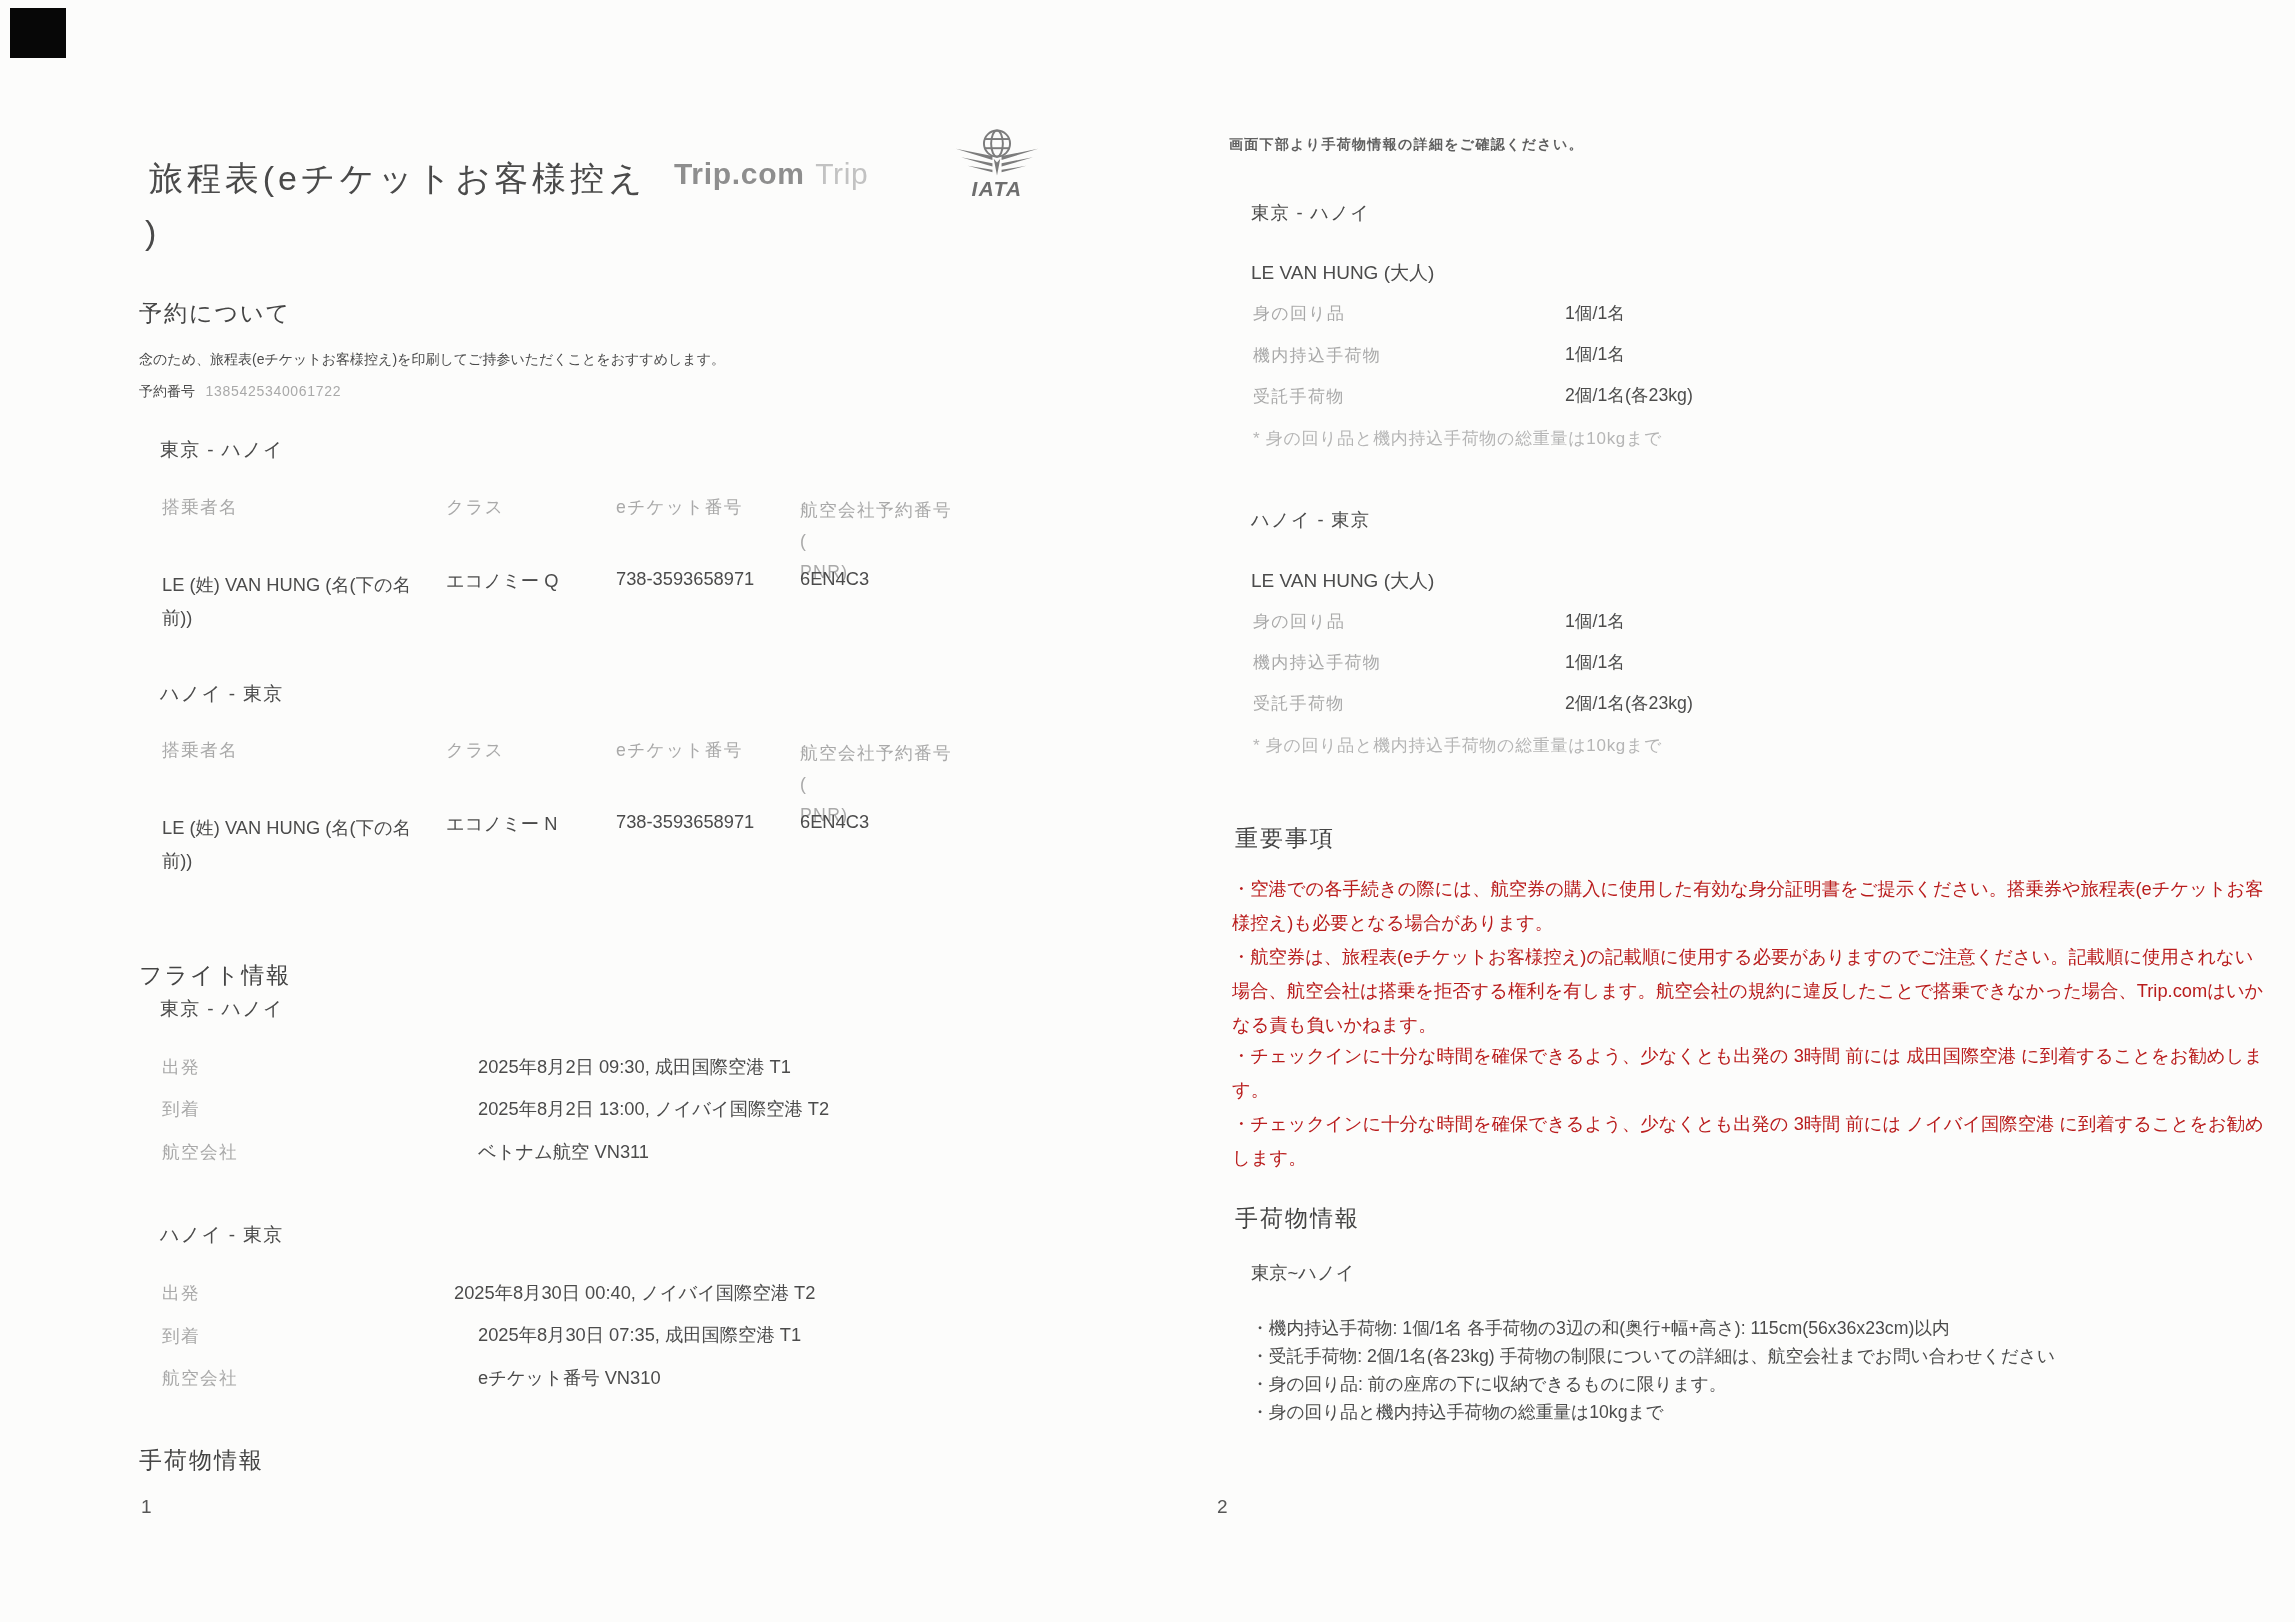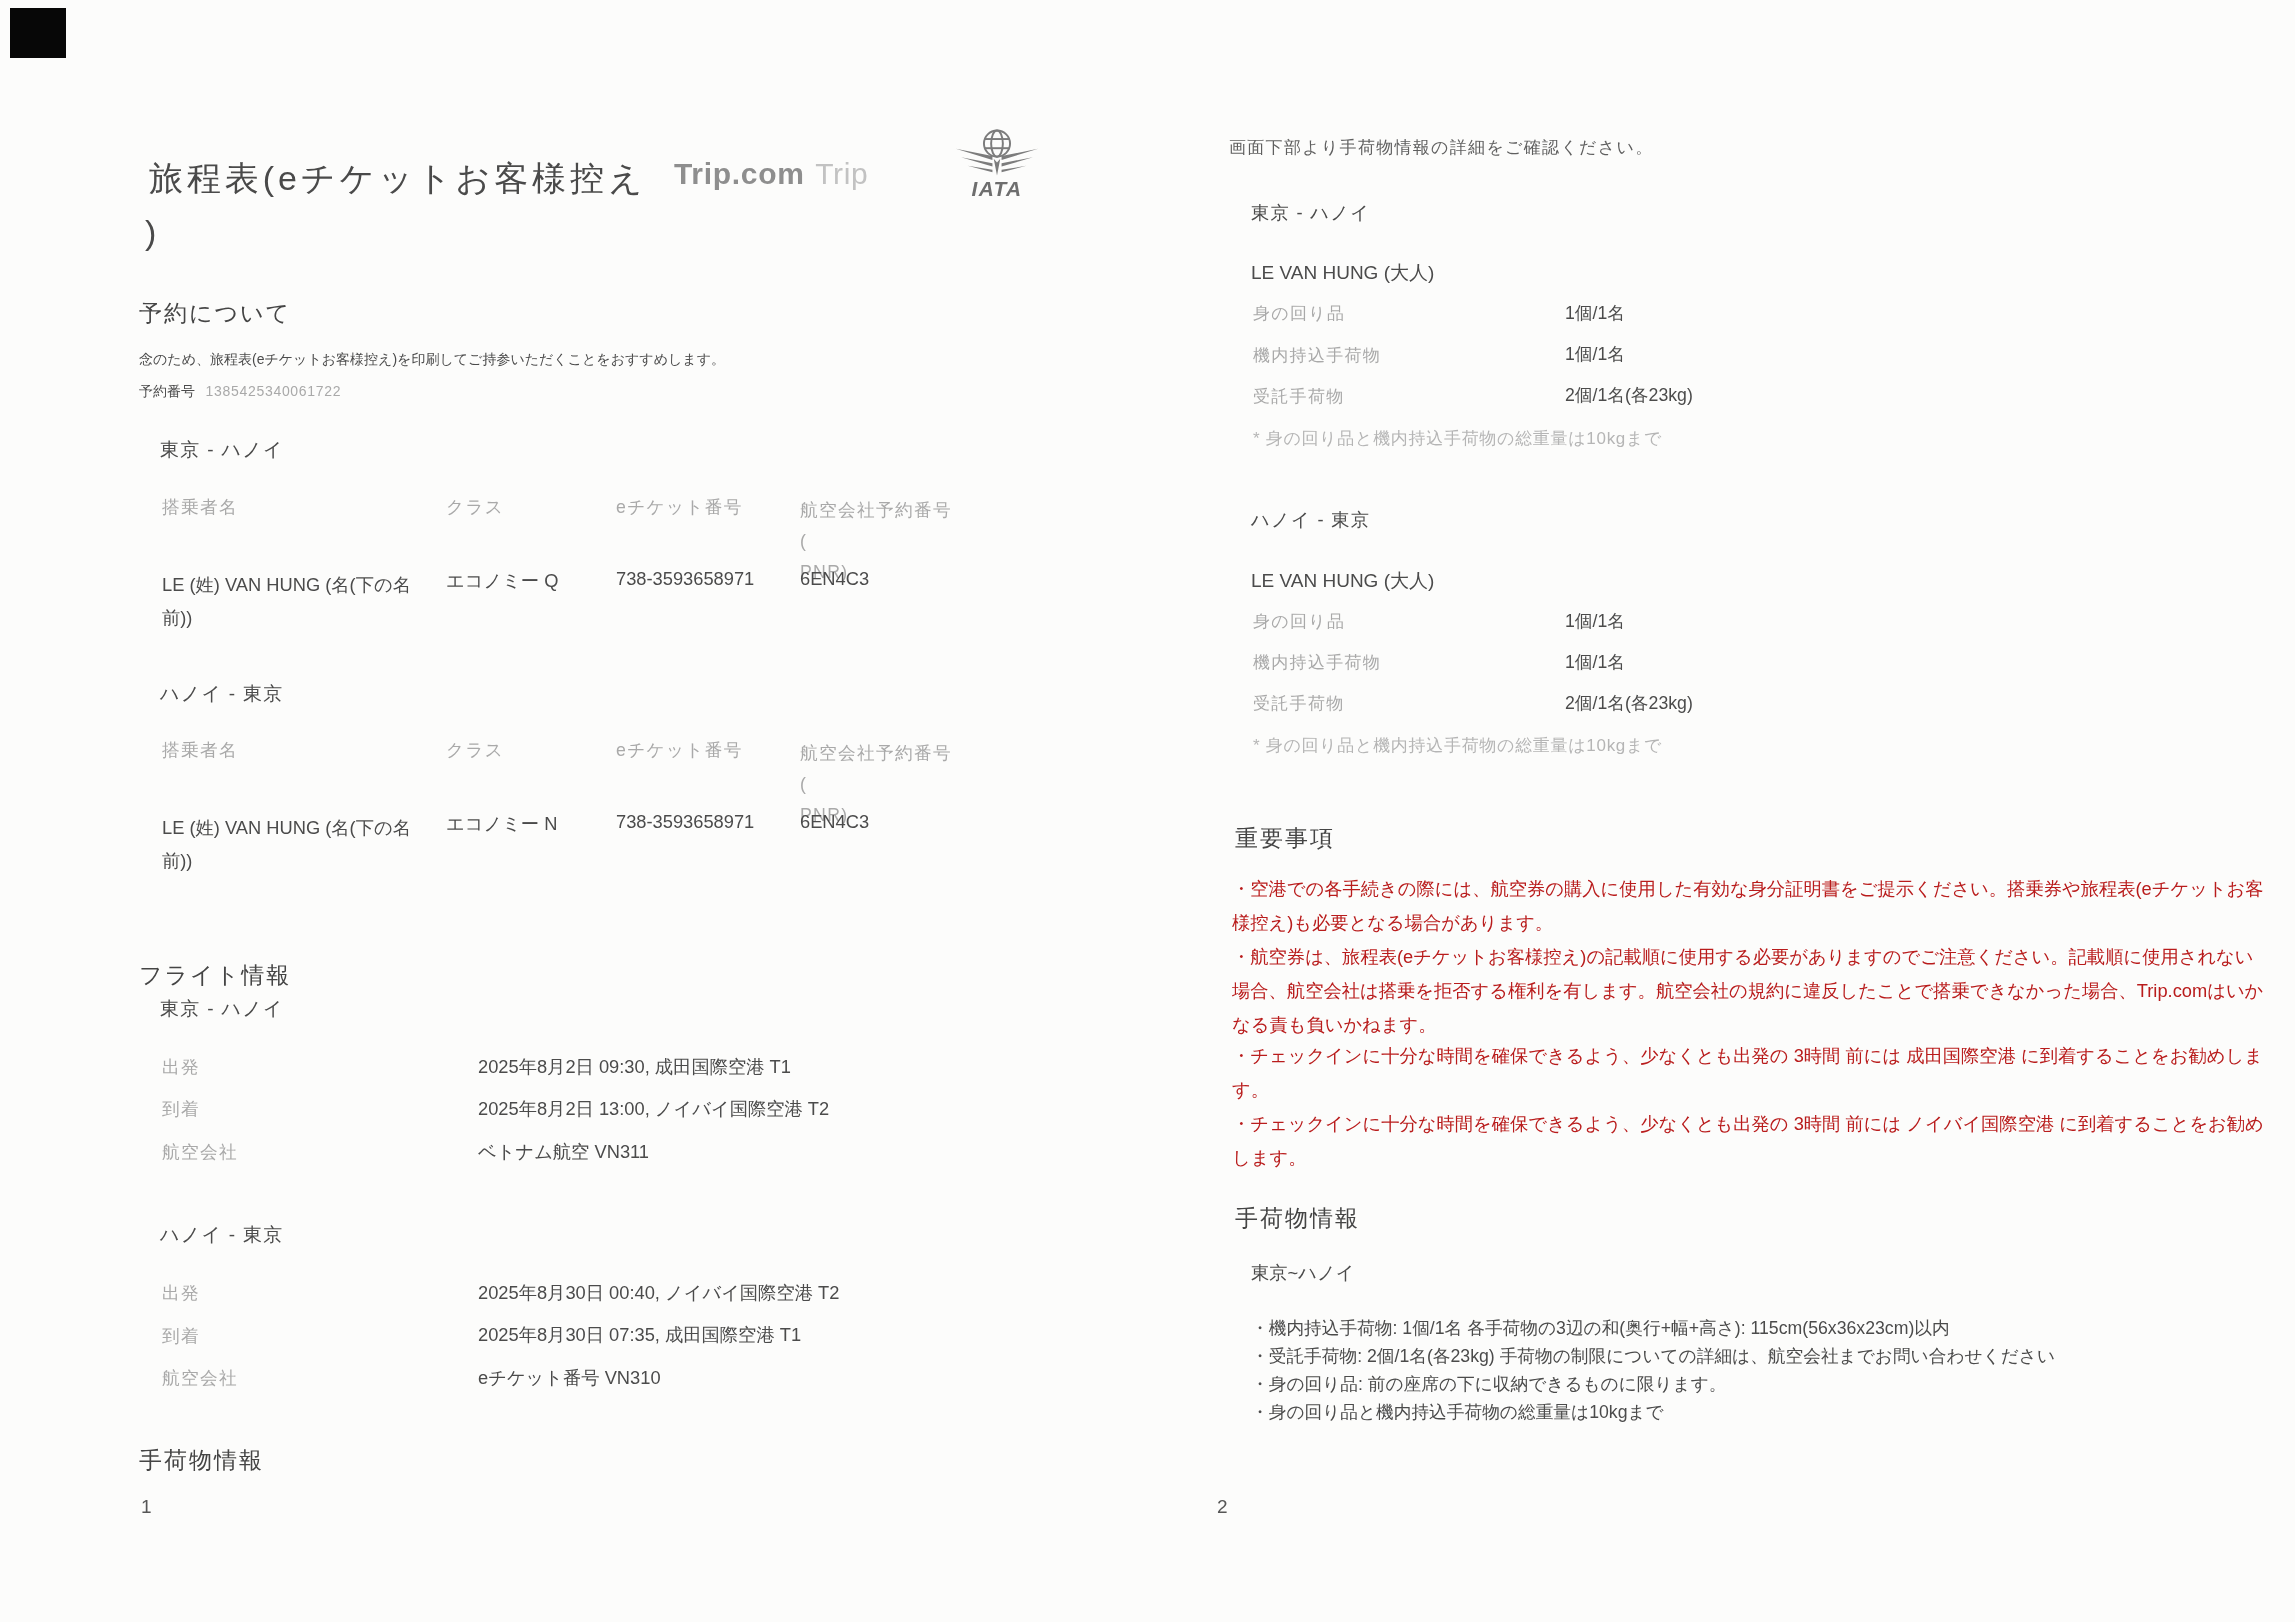--- a/index.html
+++ b/index.html
@@ -58,28 +58,28 @@
   .p1-t1-cabin{left:446px;top:811px;}
   .p1-t1-ticket{left:616px;top:811px;}
   .p1-t1-pnr{left:800px;top:811px;}
 
   .p1-h-flight{left:139px;top:928px;margin-top:32px;}
   .p1-f0-route{left:160px;top:996px;}
   .p1-f0-l0{left:162px;top:1055px;} .p1-f0-v0{left:478px;top:1054px;}
   .p1-f0-l1{left:162px;top:1097px;} .p1-f0-v1{left:478px;top:1096px;}
   .p1-f0-l2{left:162px;top:1140px;} .p1-f0-v2{left:478px;top:1139px;}
   .p1-f1-route{left:160px;top:1222px;}
-  .p1-f1-l0{left:162px;top:1281px;} .p1-f1-v0{left:478px;top:1280px;}
+  .p1-f1-l0{left:162px;top:1281px;} .p1-f1-v0{left:454px;top:1280px;}
   .p1-f1-l1{left:162px;top:1324px;} .p1-f1-v1{left:478px;top:1322px;}
   .p1-f1-l2{left:162px;top:1366px;} .p1-f1-v2{left:478px;top:1365px;}
   .p1-h-baggage{left:139px;top:1445px;}
   .p1-pagenum{left:141px;top:1496px;}
 
   
-  .p2-intro{left:1229px;top:136px;font-size:17px;color:#5f5f5f;letter-spacing:1.3px;}
+  .p2-intro{left:1229px;top:136px;font-size:14px;color:#5f5f5f;letter-spacing:1.3px;font-weight:bold;}
   .p2-a0-route{left:1251px;top:200px;font-size:18.3px;}
   .p2-a0-pass{left:1251px;top:260px;font-size:19px;color:#4b4b4b;}
   .p2-a0-l0{left:1253px;top:302px;font-size:17px;} .p2-a0-v0{left:1565px;top:301px;font-size:17.7px;}
   .p2-a0-l1{left:1253px;top:344px;font-size:17px;} .p2-a0-v1{left:1565px;top:342px;font-size:17.7px;}
   .p2-a0-l2{left:1253px;top:385px;font-size:17px;} .p2-a0-v2{left:1565px;top:383px;font-size:17.7px;}
   .p2-a0-note{left:1253px;top:427px;}
   .p2-a1-route{left:1251px;top:507px;font-size:18.3px;}
   .p2-a1-pass{left:1251px;top:568px;font-size:19px;color:#4b4b4b;}
   .p2-a1-l0{left:1253px;top:610px;font-size:17px;} .p2-a1-v0{left:1565px;top:609px;font-size:17.7px;}
   .p2-a1-l1{left:1253px;top:651px;font-size:17px;} .p2-a1-v1{left:1565px;top:650px;font-size:17.7px;}

